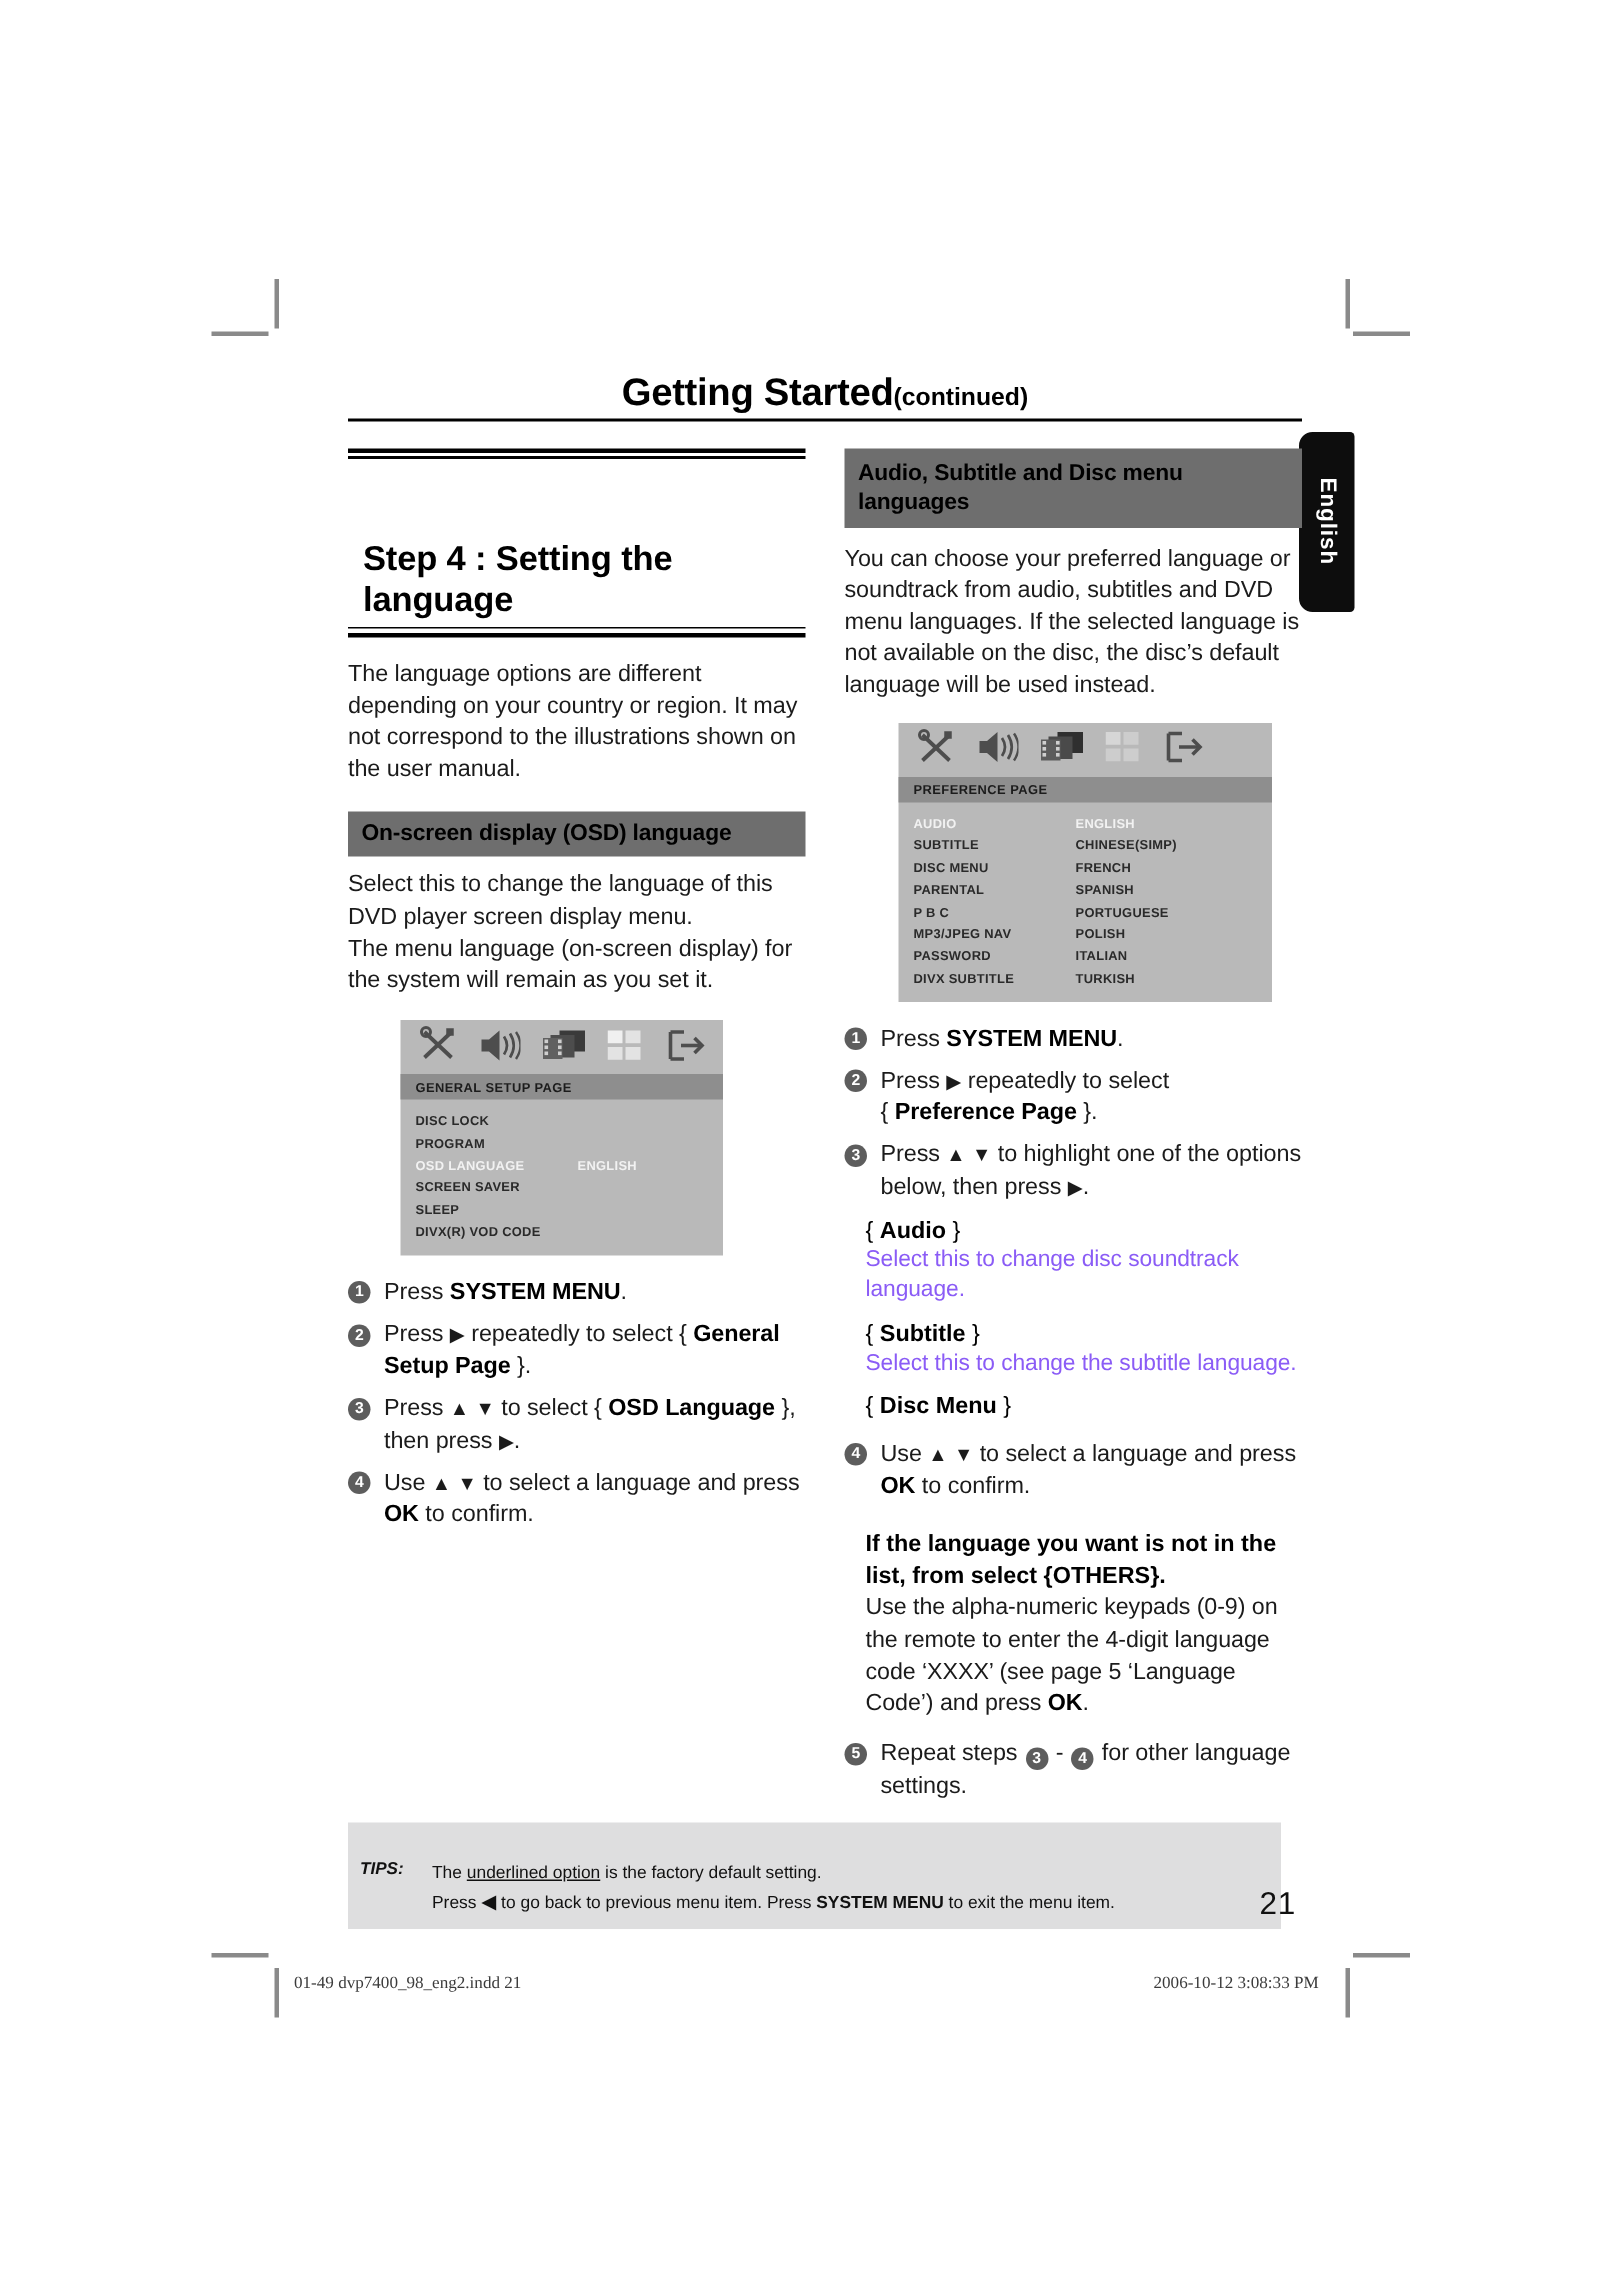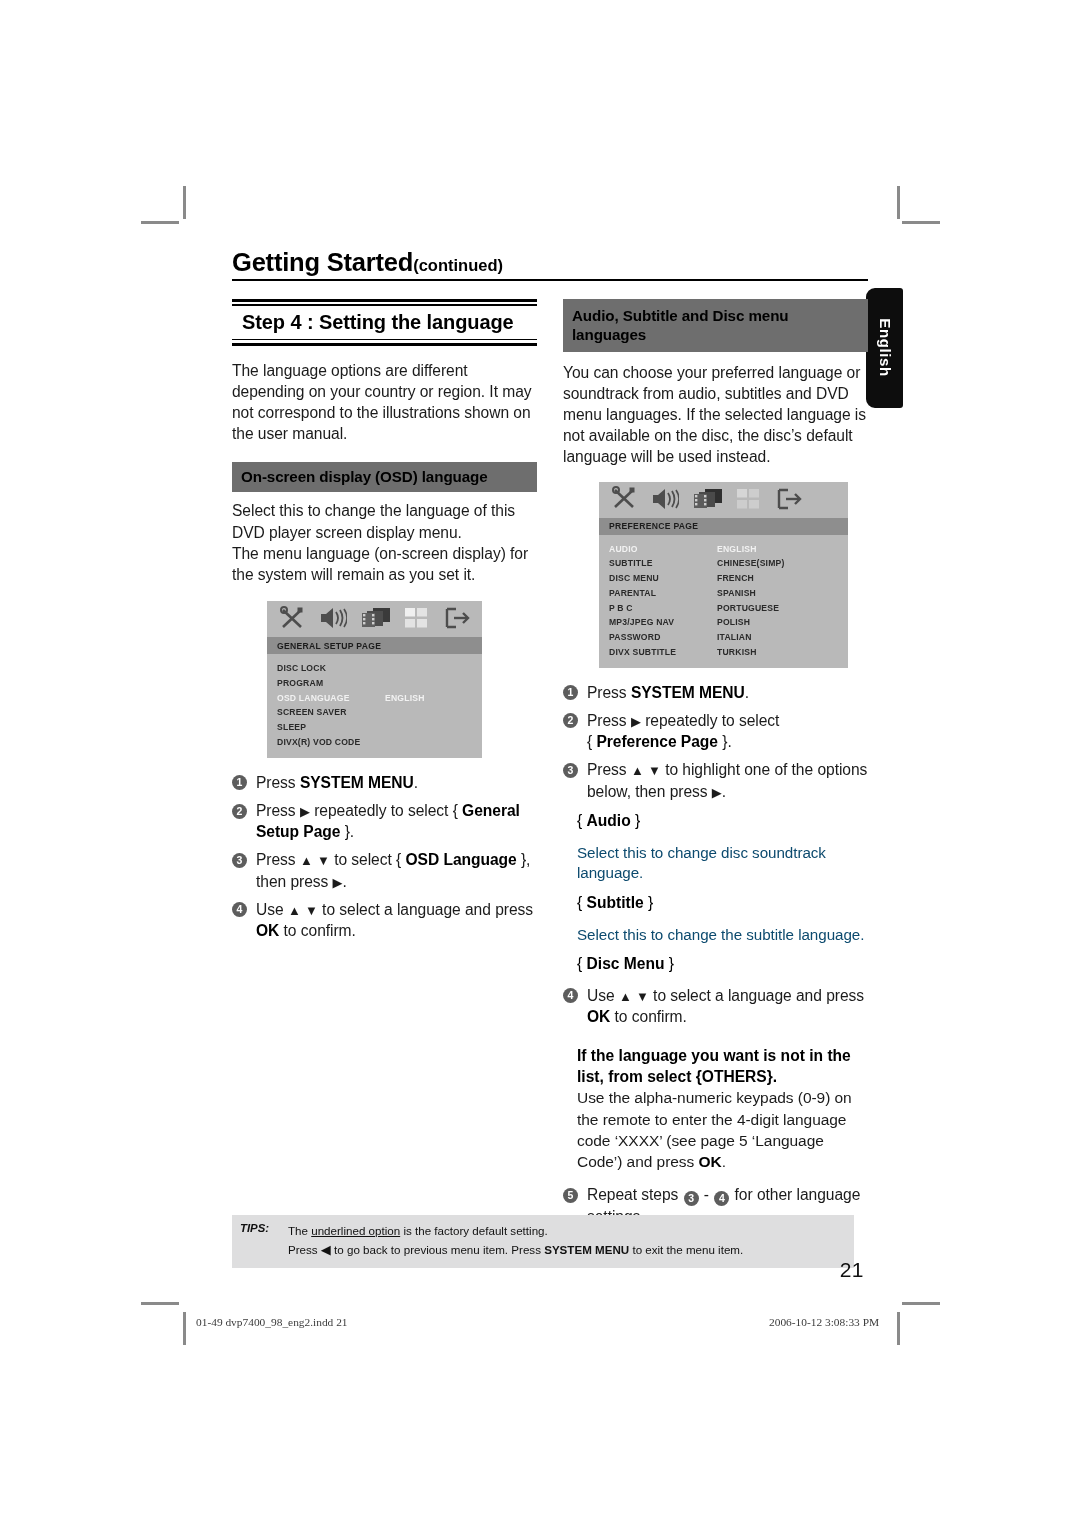--- a/index.html
+++ b/index.html
@@ -28,21 +28,21 @@
   .page {
     position: absolute;
     left: 232px;
     top: 250px;
     width: 636px;
     height: 1040px;
   }
 
   
   .running-head {
-    text-align: left;
+    text-align: center;
     font-size: 25.5px;
     font-weight: bold;
     letter-spacing: -0.2px;
     color: #000;
     line-height: 1.0;
     padding-bottom: 3px;
   }
   .running-head .cont {
     font-size: 16.5px;
     font-weight: bold;
@@ -58,25 +58,26 @@
   .cols {
     display: flex;
     gap: 26px;
   }
   .col { width: 305px; }
 
   
   .rule-thick { height: 3px; background: #000; }
   .rule-thin  { height: 1.5px; background: #000; margin-top: 2.5px; }
   .step-title {
-    font-size: 20px;
+    font-size: 23px;
     font-weight: bold;
     color: #000;
     letter-spacing: -0.1px;
     padding: 5px 0 5px 10px;
+    margin-top: 48px;
   }
   .step-head-bottom { margin-top: 0px; }
   .step-head-bottom .rule-thin { margin-top: 0; }
   .step-head-bottom .rule-thick { margin-top: 2.5px; }
 
   p.body {
     font-size: 15.6px;
     line-height: 1.36;
     color: #1b1b1b;
     letter-spacing: -0.05px;
@@ -179,25 +180,24 @@
   
   .opt-name {
     font-size: 15.6px;
     color: #000;
     margin-top: 10px;
     padding-left: 14px;
   }
   .opt-name b { font-weight: bold; }
   .opt-desc {
     font-size: 15.2px;
-    color: #0c4a6e;
+    color: #8b5cf6;
     line-height: 1.34;
     padding-left: 14px;
     letter-spacing: -0.05px;
-    margin-top: 13px;
   }
   .note-bold {
     font-size: 15.6px;
     font-weight: bold;
     color: #000;
     line-height: 1.35;
     margin-top: 18px;
     padding-left: 14px;
   }
   .note-body {
@@ -237,21 +237,21 @@
   }
 
   
   .tips {
     position: absolute;
     left: 232px;
     top: 1215px;
     width: 622px;
     background: #dededf;
     display: flex;
-    padding: 7px 0 8px 0;
+    padding: 25px 0 8px 0;
   }
   .tips-label {
     flex: 0 0 56px;
     font-size: 11.4px;
     font-weight: bold;
     font-style: italic;
     color: #111;
     padding-left: 8px;
   }
   .tips-lines { font-size: 11.6px; color: #111; line-height: 1.55; }

